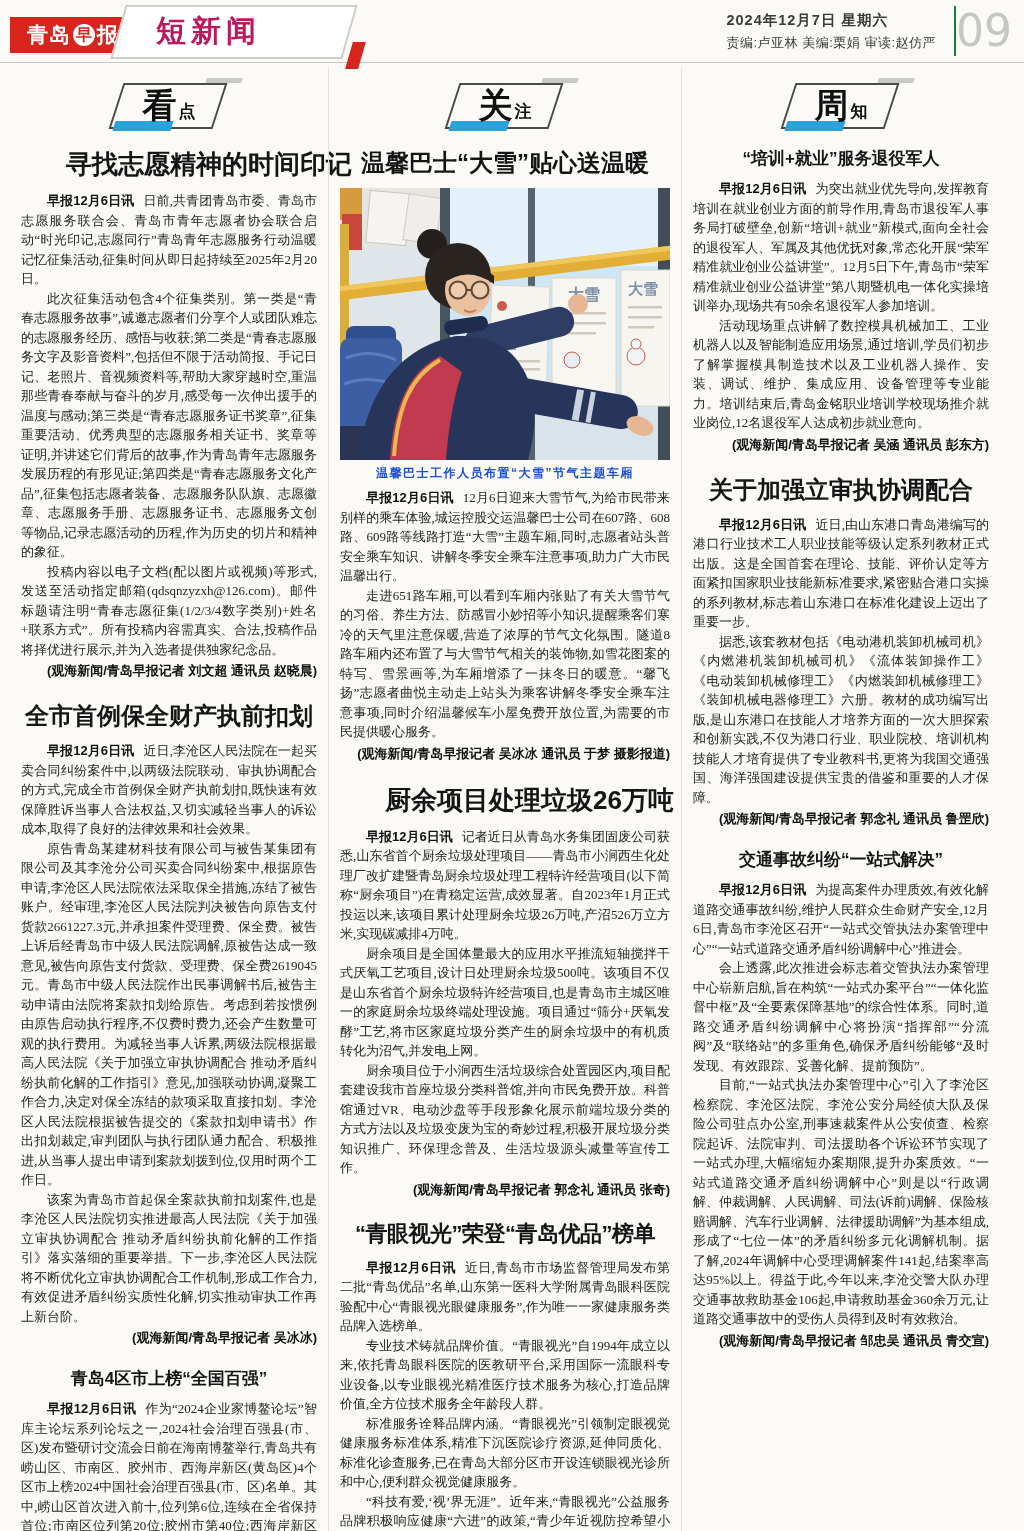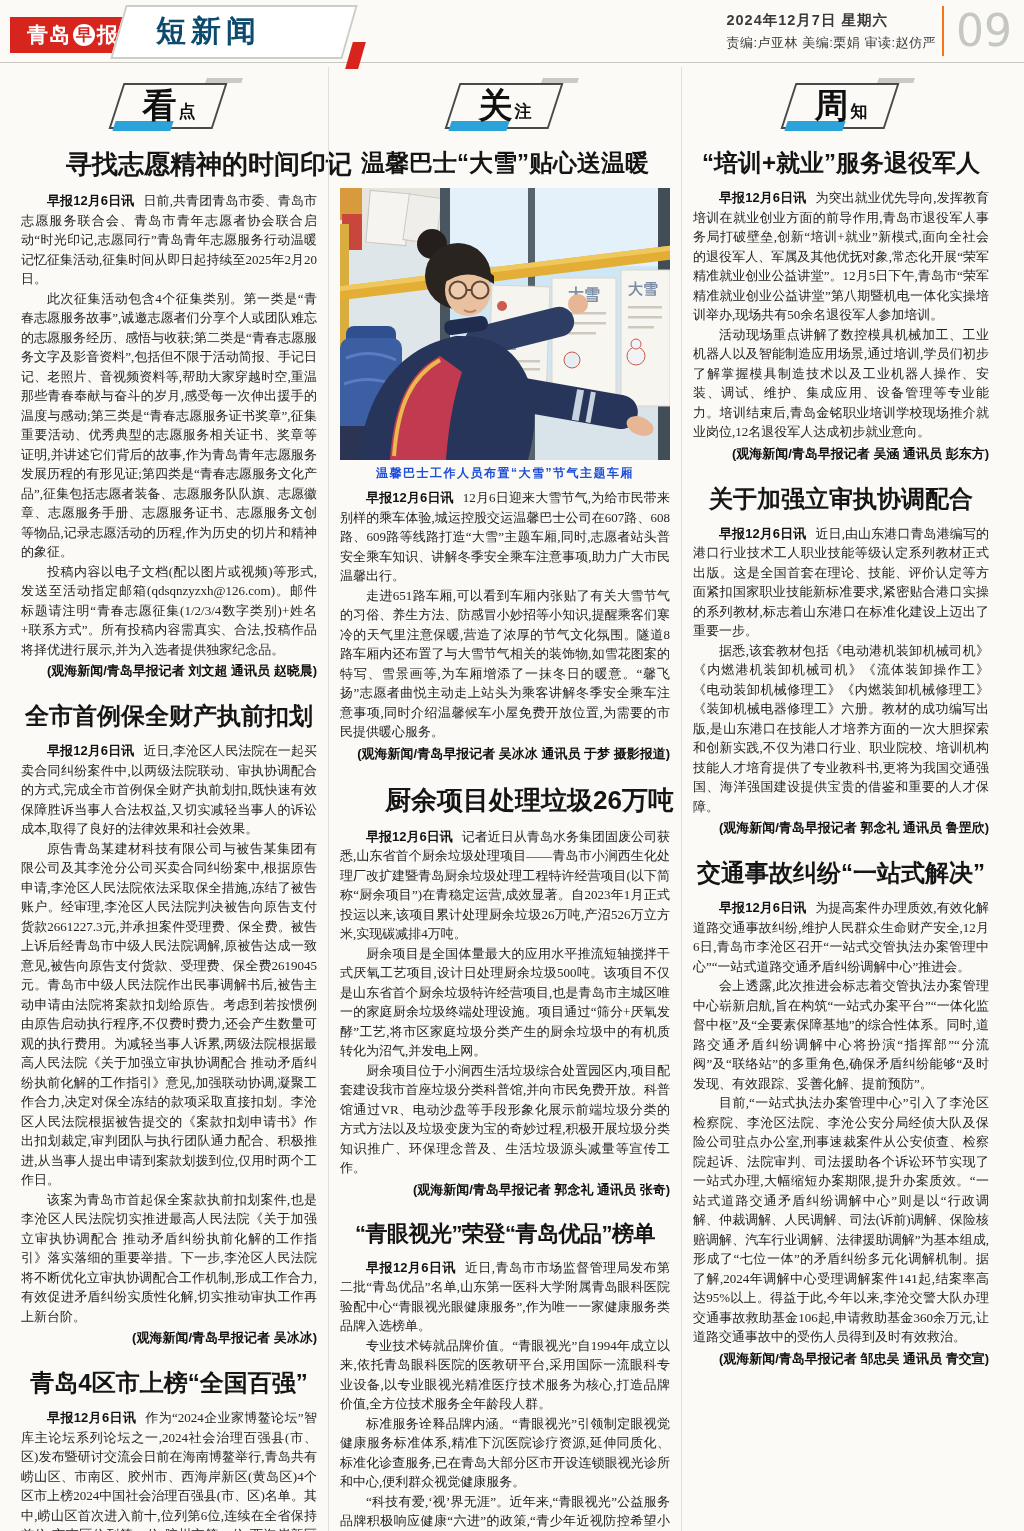--- a/index.html
+++ b/index.html
@@ -7,28 +7,28 @@
         font-family:"Liberation Sans",sans-serif;color:#222;}
   
   header{height:62px;position:relative;border-bottom:1px solid #c9c7c2;background:#fbfaf7;}
   .logo{position:absolute;left:10px;top:17px;background:#d7241d;color:#fff;font-weight:bold;font-size:21px;
         padding:4px 17px;display:flex;align-items:center;letter-spacing:1px;}
   .logo-circle{background:#fff;color:#d7241d;border-radius:50%;width:22px;height:22px;line-height:22px;
         text-align:center;font-size:16px;margin:0 2px;letter-spacing:0;font-weight:bold;}
   .section-box{position:absolute;left:118px;top:5px;width:228px;height:50px;}
   .section-frame{position:absolute;left:0;top:0;width:100%;height:100%;border:2px solid #cfcdc8;
         transform:skewX(-16deg);background:#ffffff;}
-  .section-text{position:absolute;left:38px;top:6px;font-size:30px;font-weight:700;color:#0c4a6e;letter-spacing:5px;}
+  .section-text{position:absolute;left:38px;top:6px;font-size:30px;font-weight:700;color:#be185d;letter-spacing:5px;}
   .section-accent{position:absolute;right:-16px;bottom:-14px;width:13px;height:27px;background:#d7241d;
         transform:skewX(-16deg);}
   .header-right{position:absolute;right:88px;top:11px;text-align:left;color:#3a3a3a;}
   .date{font-size:14.5px;font-weight:600;letter-spacing:1px;}
   .editors{font-size:13px;margin-top:4px;letter-spacing:.5px;}
-  .pageno{position:absolute;right:12px;top:6px;font-size:44px;color:#c6c6c3;border-left:2px solid #f97316;
-        padding-left:12px;line-height:50px;font-family:"DejaVu Sans",sans-serif;}
+  .pageno{position:absolute;right:12px;top:6px;font-size:44px;color:#c6c6c3;border-left:2px solid #15803d;
+        line-height:50px;font-family:"DejaVu Sans",sans-serif;}
   
   .content{display:flex;padding:4px 10px 0;}
   .col{padding:0 11px;}
   .col-left,.col-right{width:296px;}
   .col-mid{width:330px;}
   .col + .col{border-left:1px solid #e2e0da;}
   
   .badge{position:relative;width:118px;height:44px;margin:16px auto 4px;}
   .badge-frame{position:absolute;left:6px;top:0;width:100px;height:42px;border:2px solid #4a4a4a;
         transform:skewX(-18deg);}
@@ -37,21 +37,21 @@
   .badge-gray{position:absolute;right:-14px;top:-5px;width:36px;height:5px;background:#c9c9c6;
         transform:skewX(-18deg);}
   .badge-text{position:absolute;left:0;top:0;width:100%;display:flex;justify-content:center;
         align-items:baseline;padding-top:2px;}
   .badge-big{font-size:34px;font-weight:900;color:#101010;line-height:40px;}
   .badge-small{font-size:17px;font-weight:800;color:#101010;margin-left:2px;}
   
   .headline{text-align:center;font-weight:900;color:#151515;margin:20px 0 9px;white-space:nowrap;}
   .h26{font-size:26px;margin-left:45px;}
   .h24{font-size:24px;}
-  .h23{font-size:24px;}
+  .h23{font-size:17px;}
   .h22{font-size:22px;letter-spacing:-.5px;}
   .para{margin:0;text-indent:2em;font-size:13px;line-height:1.5;text-align:justify;color:#242424;
         font-family:"Liberation Serif",serif;}
   .lead{font-family:"Liberation Sans",sans-serif;font-weight:bold;margin-right:9px;color:#111;}
   .byline{font-weight:bold;text-align:right;font-size:13px;margin:3px 0 6px;color:#111;
         font-family:"Liberation Sans",sans-serif;}
   
   .photo{margin:4px 0 2px;line-height:0;}
   .photo svg{display:block;}
   .caption{text-align:center;font-size:12px;color:#1d4ed8;margin:5px 0 6px;letter-spacing:1.5px;font-weight:600;}

